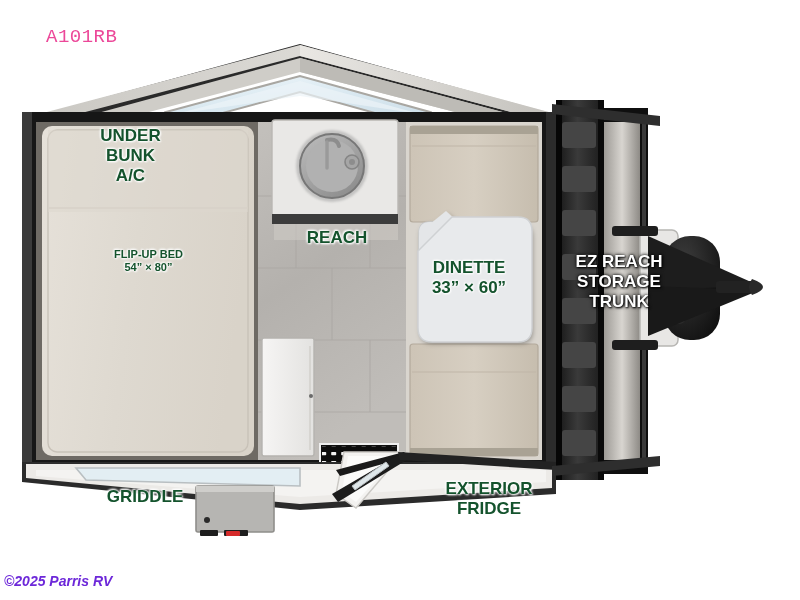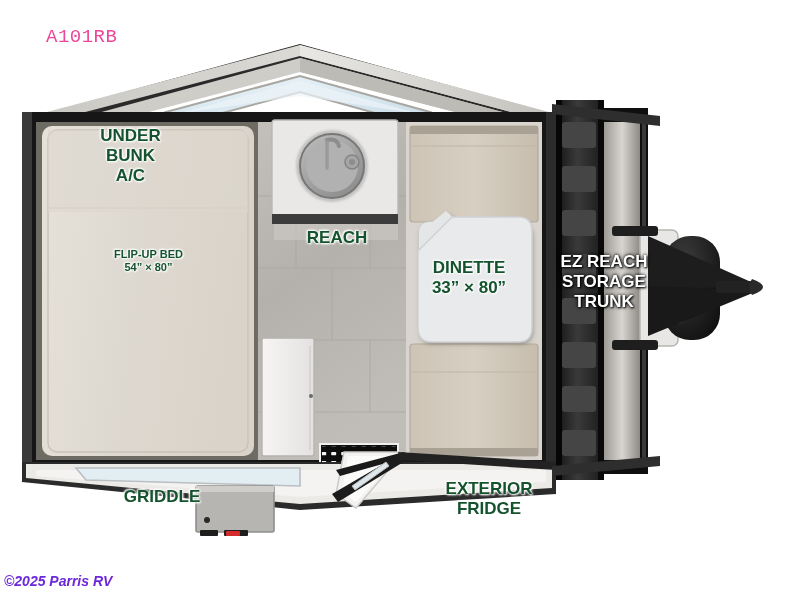--- a/index.html
+++ b/index.html
@@ -65,22 +65,22 @@
     color: #ffffff;
     text-shadow:
       0 0 3px rgba(0,0,0,0.85), 0 0 4px rgba(0,0,0,0.7),
       1px 1px 2px rgba(0,0,0,0.9);
   }
 
   #label-under-bunk { left: 68px;  top: 126px; width: 125px; font-size: 17px; }
   #label-flip-bed   { left: 56px;  top: 248px; width: 185px; font-size: 11px; }
   #label-fridge     { left: 287px; top: 228px; width: 100px; font-size: 17px; }
   #label-dinette    { left: 408px; top: 258px; width: 122px; font-size: 17px; }
-  #label-trunk      { left: 549px; top: 252px; width: 110px; font-size: 17px; }
-  #label-griddle    { left: 110px;  top: 487px; width: 104px; font-size: 17px; }
+  #label-trunk      { left: 564px; top: 252px; width: 110px; font-size: 17px; }
+  #label-griddle    { left: 93px;  top: 487px; width: 104px; font-size: 17px; }
   #label-ext-store  { left: 422px; top: 479px; width: 134px; font-size: 17px; }
 </style>
 </head>
 <body>
 
 <div id="stage">
   <svg width="800" height="600" viewBox="0 0 800 600" xmlns="http://www.w3.org/2000/svg">
     <defs>
       <linearGradient id="gRoofL" x1="0" y1="0" x2="1" y2="0">
         <stop offset="0" stop-color="#c9c7c2"></stop>
@@ -332,21 +332,21 @@
 <div class="fp-label" id="label-under-bunk">UNDER
 BUNK
 A/C</div>
 
 <div class="fp-label" id="label-flip-bed">FLIP-UP BED
 54” × 80”</div>
 
 <div class="fp-label" id="label-fridge">REACH</div>
 
 <div class="fp-label" id="label-dinette">DINETTE
-33” × 80”</div>
+33” × 60”</div>
 
 <div class="fp-label light" id="label-trunk">EZ REACH
 STORAGE
 TRUNK</div>
 
 <div class="fp-label" id="label-griddle">GRIDDLE</div>
 
 <div class="fp-label" id="label-ext-store">EXTERIOR
 FRIDGE</div>
 

